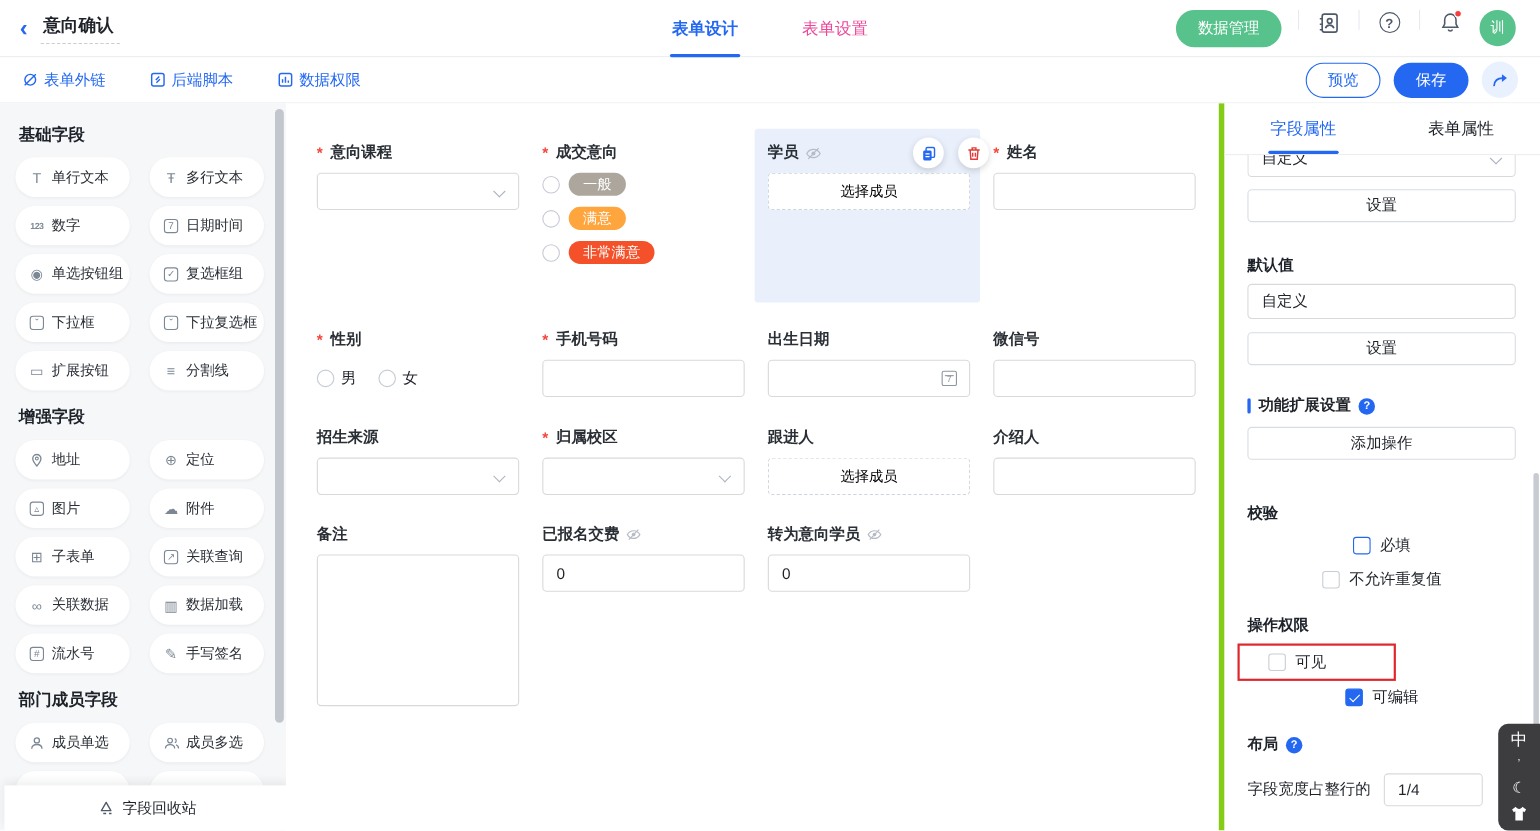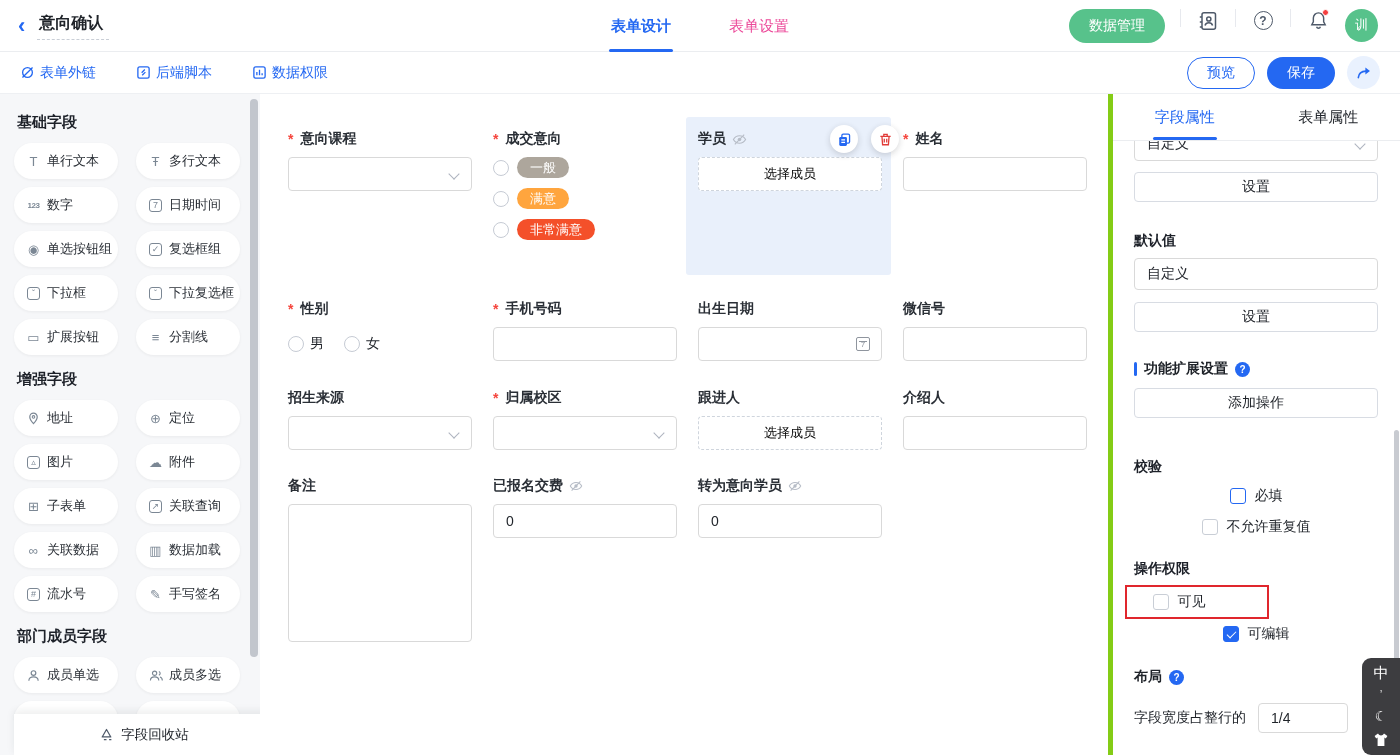--- a/index.html
+++ b/index.html
@@ -58,21 +58,21 @@
   .side-btn .ic { width:15px; color:#7b8794; display:flex; align-items:center; justify-content:center;
     font-size:13px; flex:none; }
   .side-btn .ic .g { font-size:13px; line-height:1; }
   .side-btn .ic .num { font-size:8px; font-weight:bold; letter-spacing:-0.5px; }
   .ibox { width:13px; height:13px; border:1.2px solid currentColor; border-radius:3px;
     font-size:9px; line-height:11px; text-align:center; display:inline-block; }
   .stub-pill { width:104px; height:18px; background:#fff; border-radius:18px 18px 0 0;
     box-shadow:0 1px 3px rgba(31,35,41,.06); }
   .side-scroll { position:absolute; right:2px; top:5px; width:8px; height:558px;
     background:#c2c6cd; border-radius:4px; }
-  .recycle-bar { position:absolute; left:14px; bottom:0; width:260px; height:41px; background:#fff;
+  .recycle-bar { position:absolute; left:4px; bottom:0; width:260px; height:41px; background:#fff;
     box-shadow:0 -3px 8px rgba(31,35,41,.08); display:flex; align-items:center; justify-content:center;
     gap:7px; font-size:13.5px; color:#1f2329; cursor:pointer; }
 
   
   .canvas { flex:1; background:#fff; padding:35px 0 16px 28px; position:relative; }
   .cgrid { display:grid; grid-template-columns:repeat(4,205px); grid-template-rows:158px 77px 76px auto;
     gap:12px 0; }
   .field { position:relative; }
   .field > * { position:relative; z-index:1; }
   .field.selected::before { content:""; position:absolute; top:-12px; left:-12px; width:205px;

